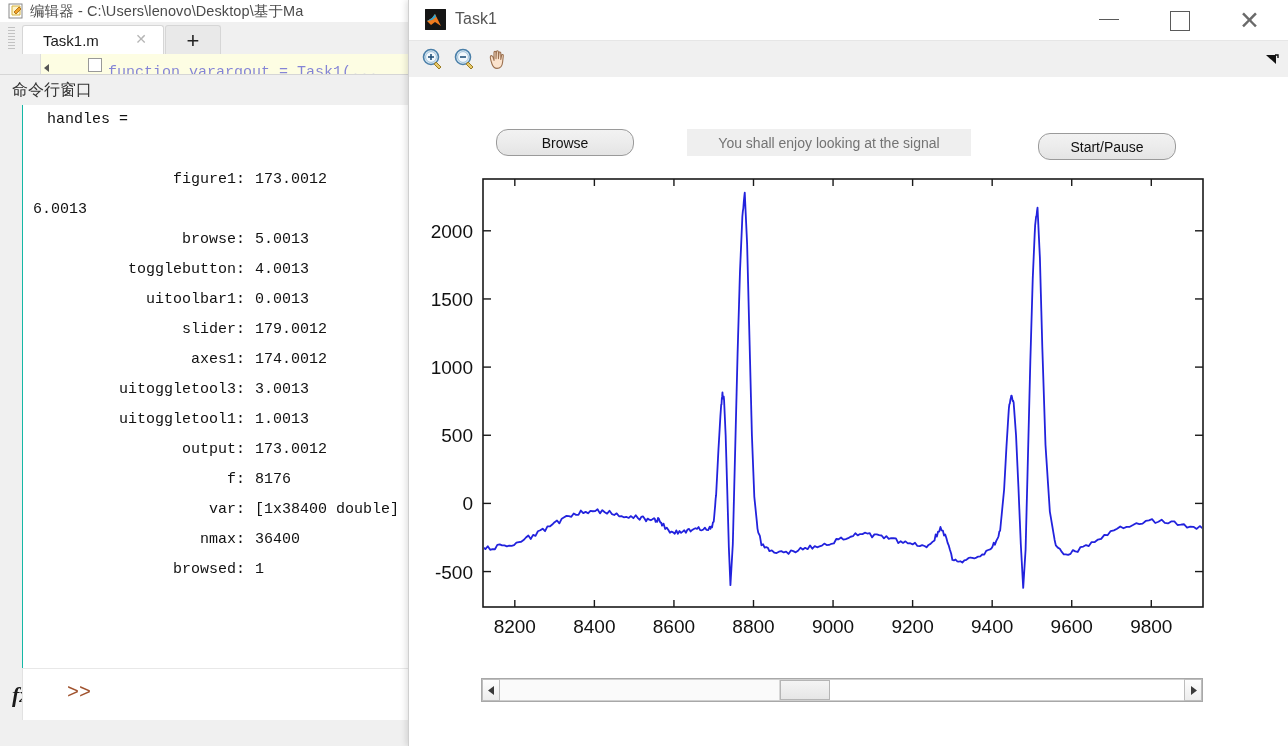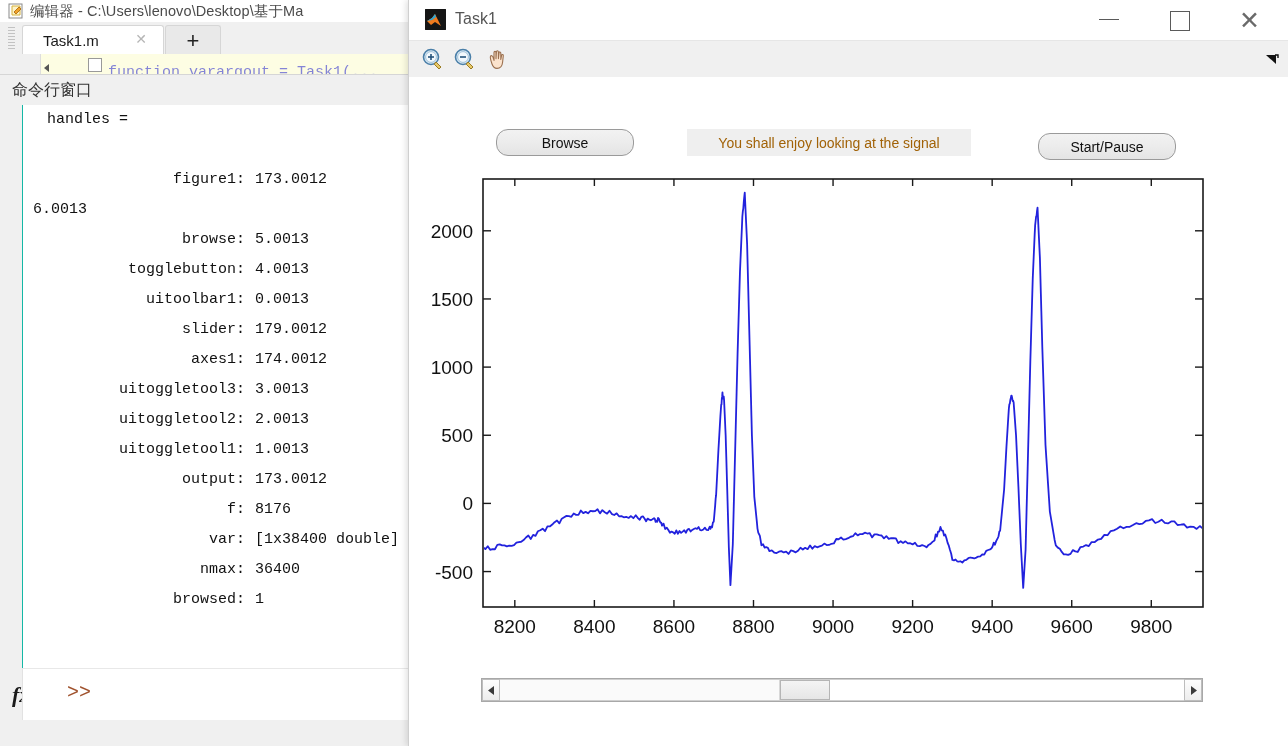--- a/index.html
+++ b/index.html
@@ -355,21 +355,21 @@
   #status-text {
     position: absolute;
     left: 278px; top: 52px;
     width: 284px; height: 27px;
     background: #efefef;
     display: flex;
     align-items: center;
     justify-content: center;
     font-family: "Liberation Sans", sans-serif;
     font-size: 14px;
-    color: #a16207;
+    color: #737373;
     box-sizing: border-box;
   }
 
   
   #plot-wrap {
     position: absolute;
     left: 0px; top: 0px;
     width: 880px; height: 580px;
   }
   #plot-svg { display: block; }
@@ -487,24 +487,20 @@
             <span class="kv-key">slider:</span>
             <span class="kv-val">179.0012</span>
           </div>
           <div class="kv-row">
             <span class="kv-key">axes1:</span>
             <span class="kv-val">174.0012</span>
           </div>
           <div class="kv-row">
             <span class="kv-key">uitoggletool3:</span>
             <span class="kv-val">3.0013</span>
-          </div>
-          <div class="kv-row">
-            <span class="kv-key">uitoggletool2:</span>
-            <span class="kv-val">2.0013</span>
           </div>
           <div class="kv-row">
             <span class="kv-key">uitoggletool1:</span>
             <span class="kv-val">1.0013</span>
           </div>
           <div class="kv-row">
             <span class="kv-key">output:</span>
             <span class="kv-val">173.0012</span>
           </div>
           <div class="kv-row">

